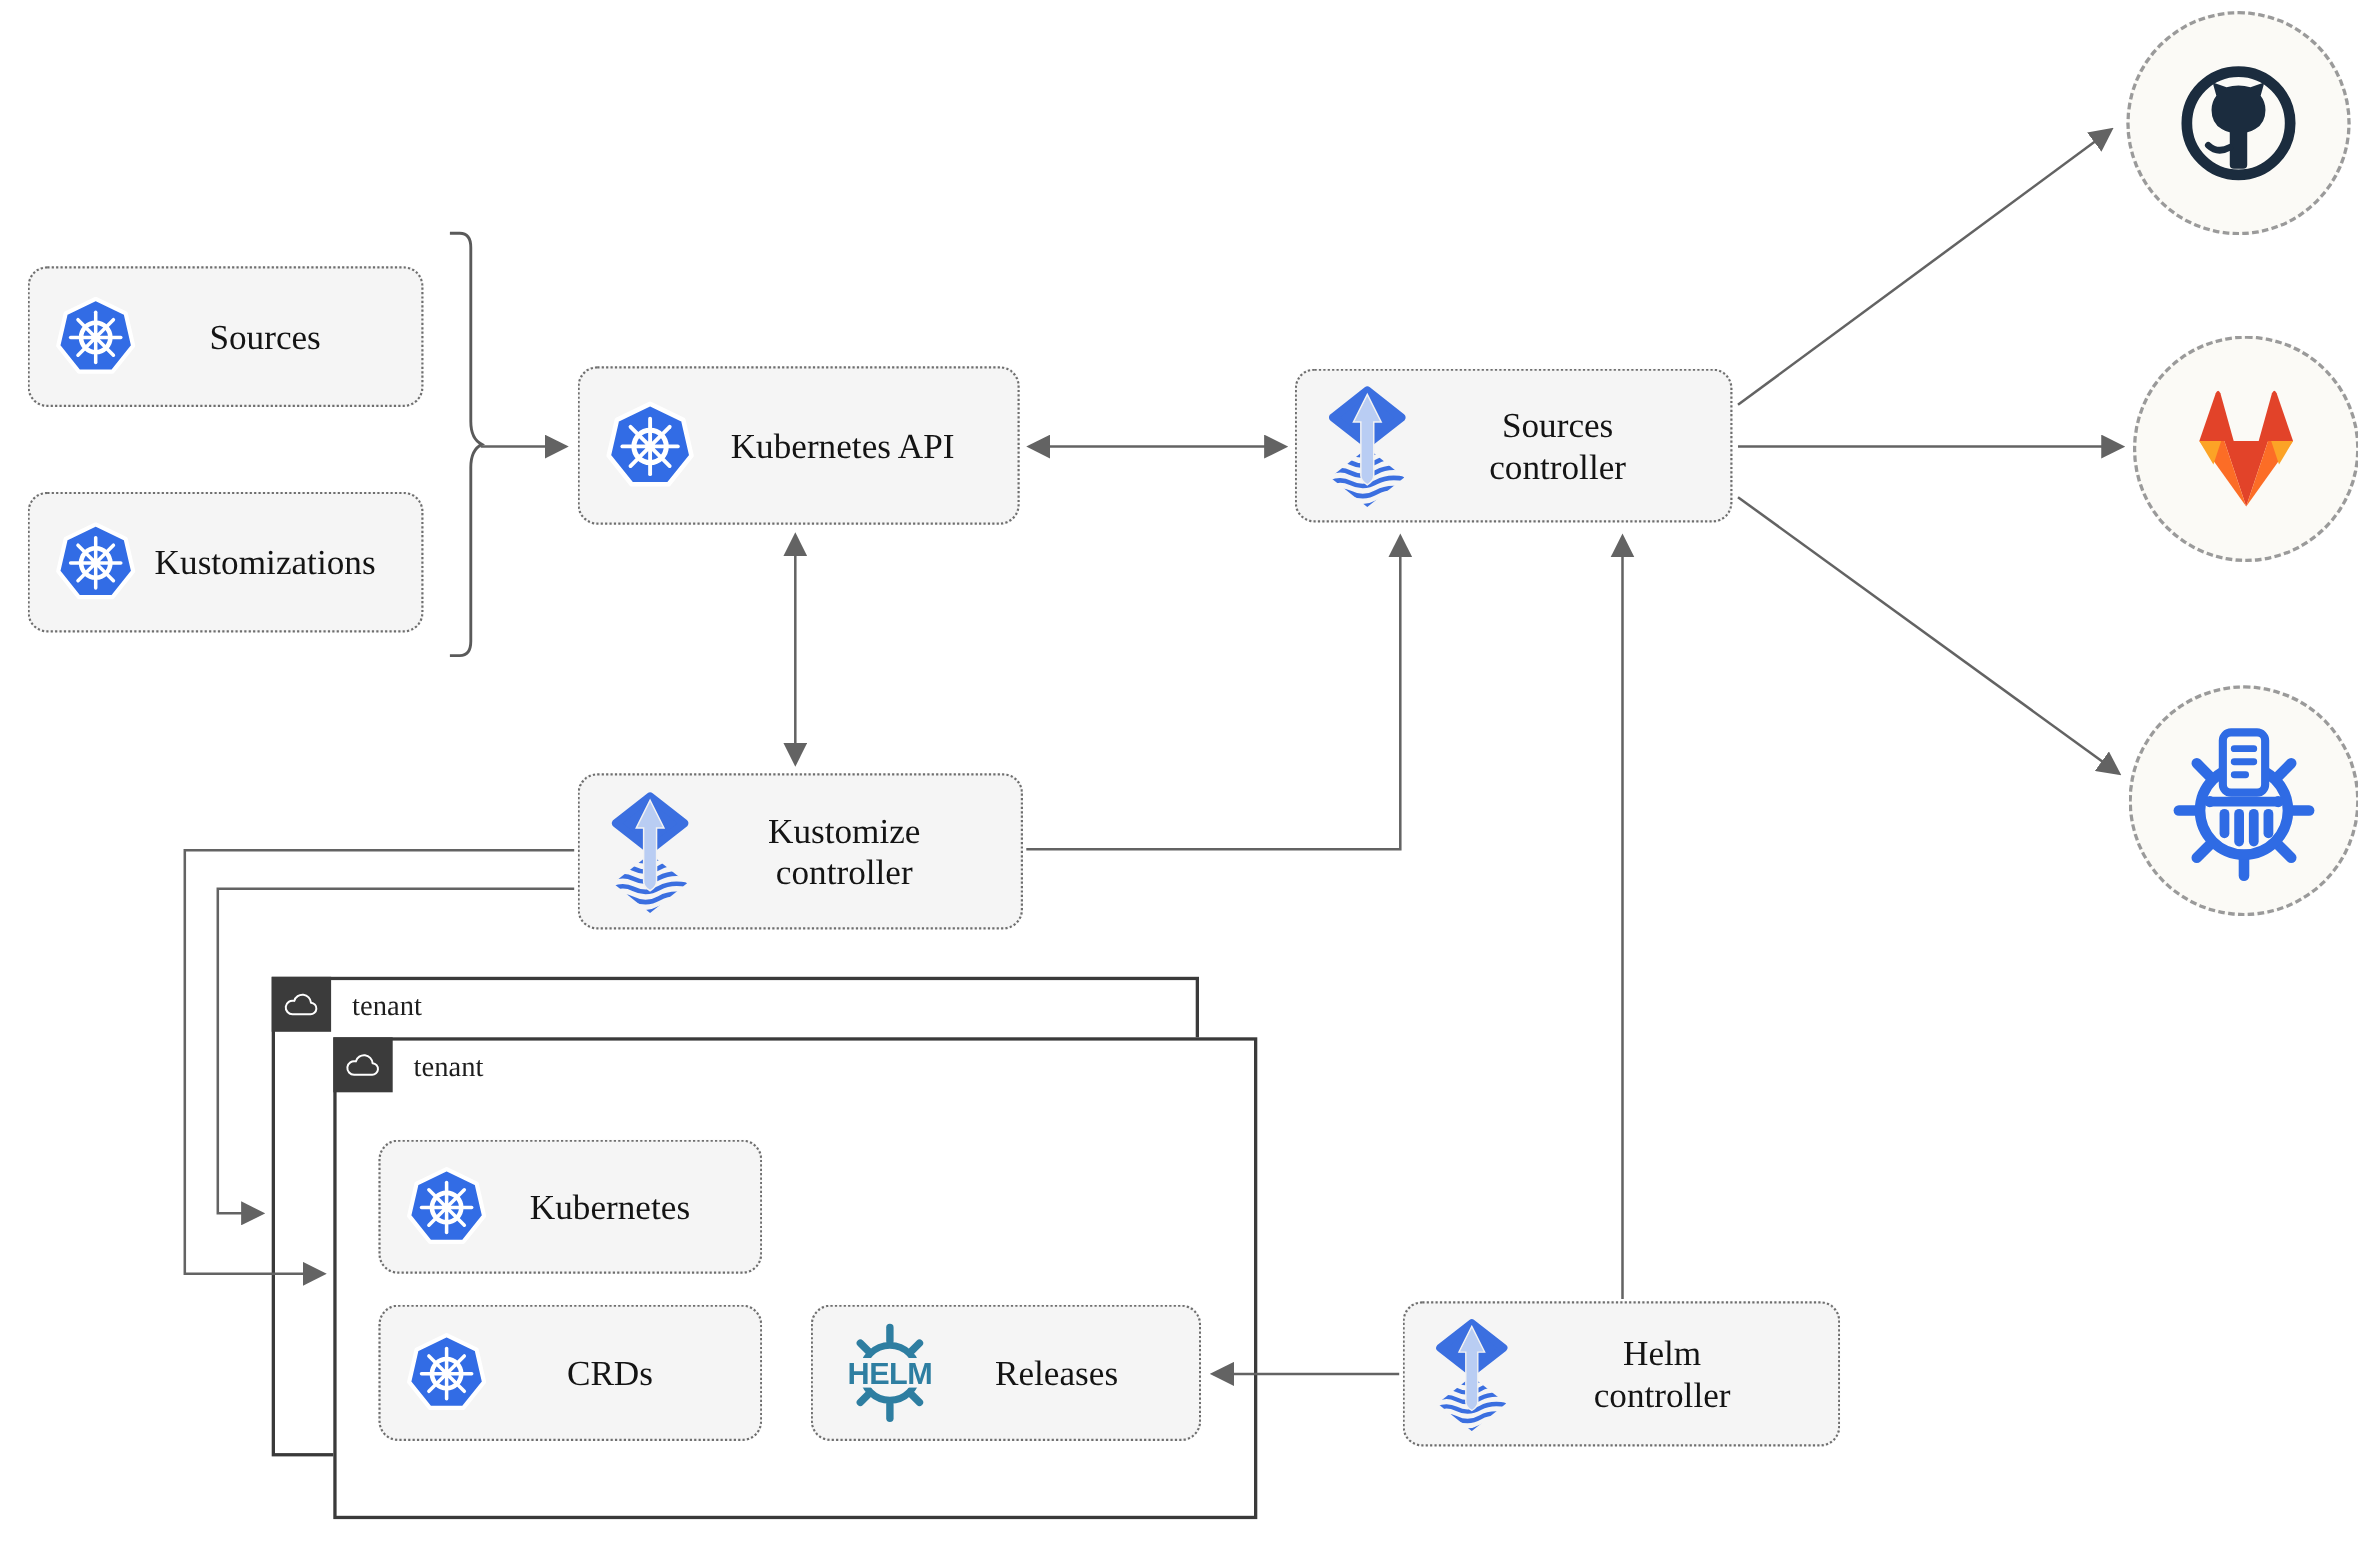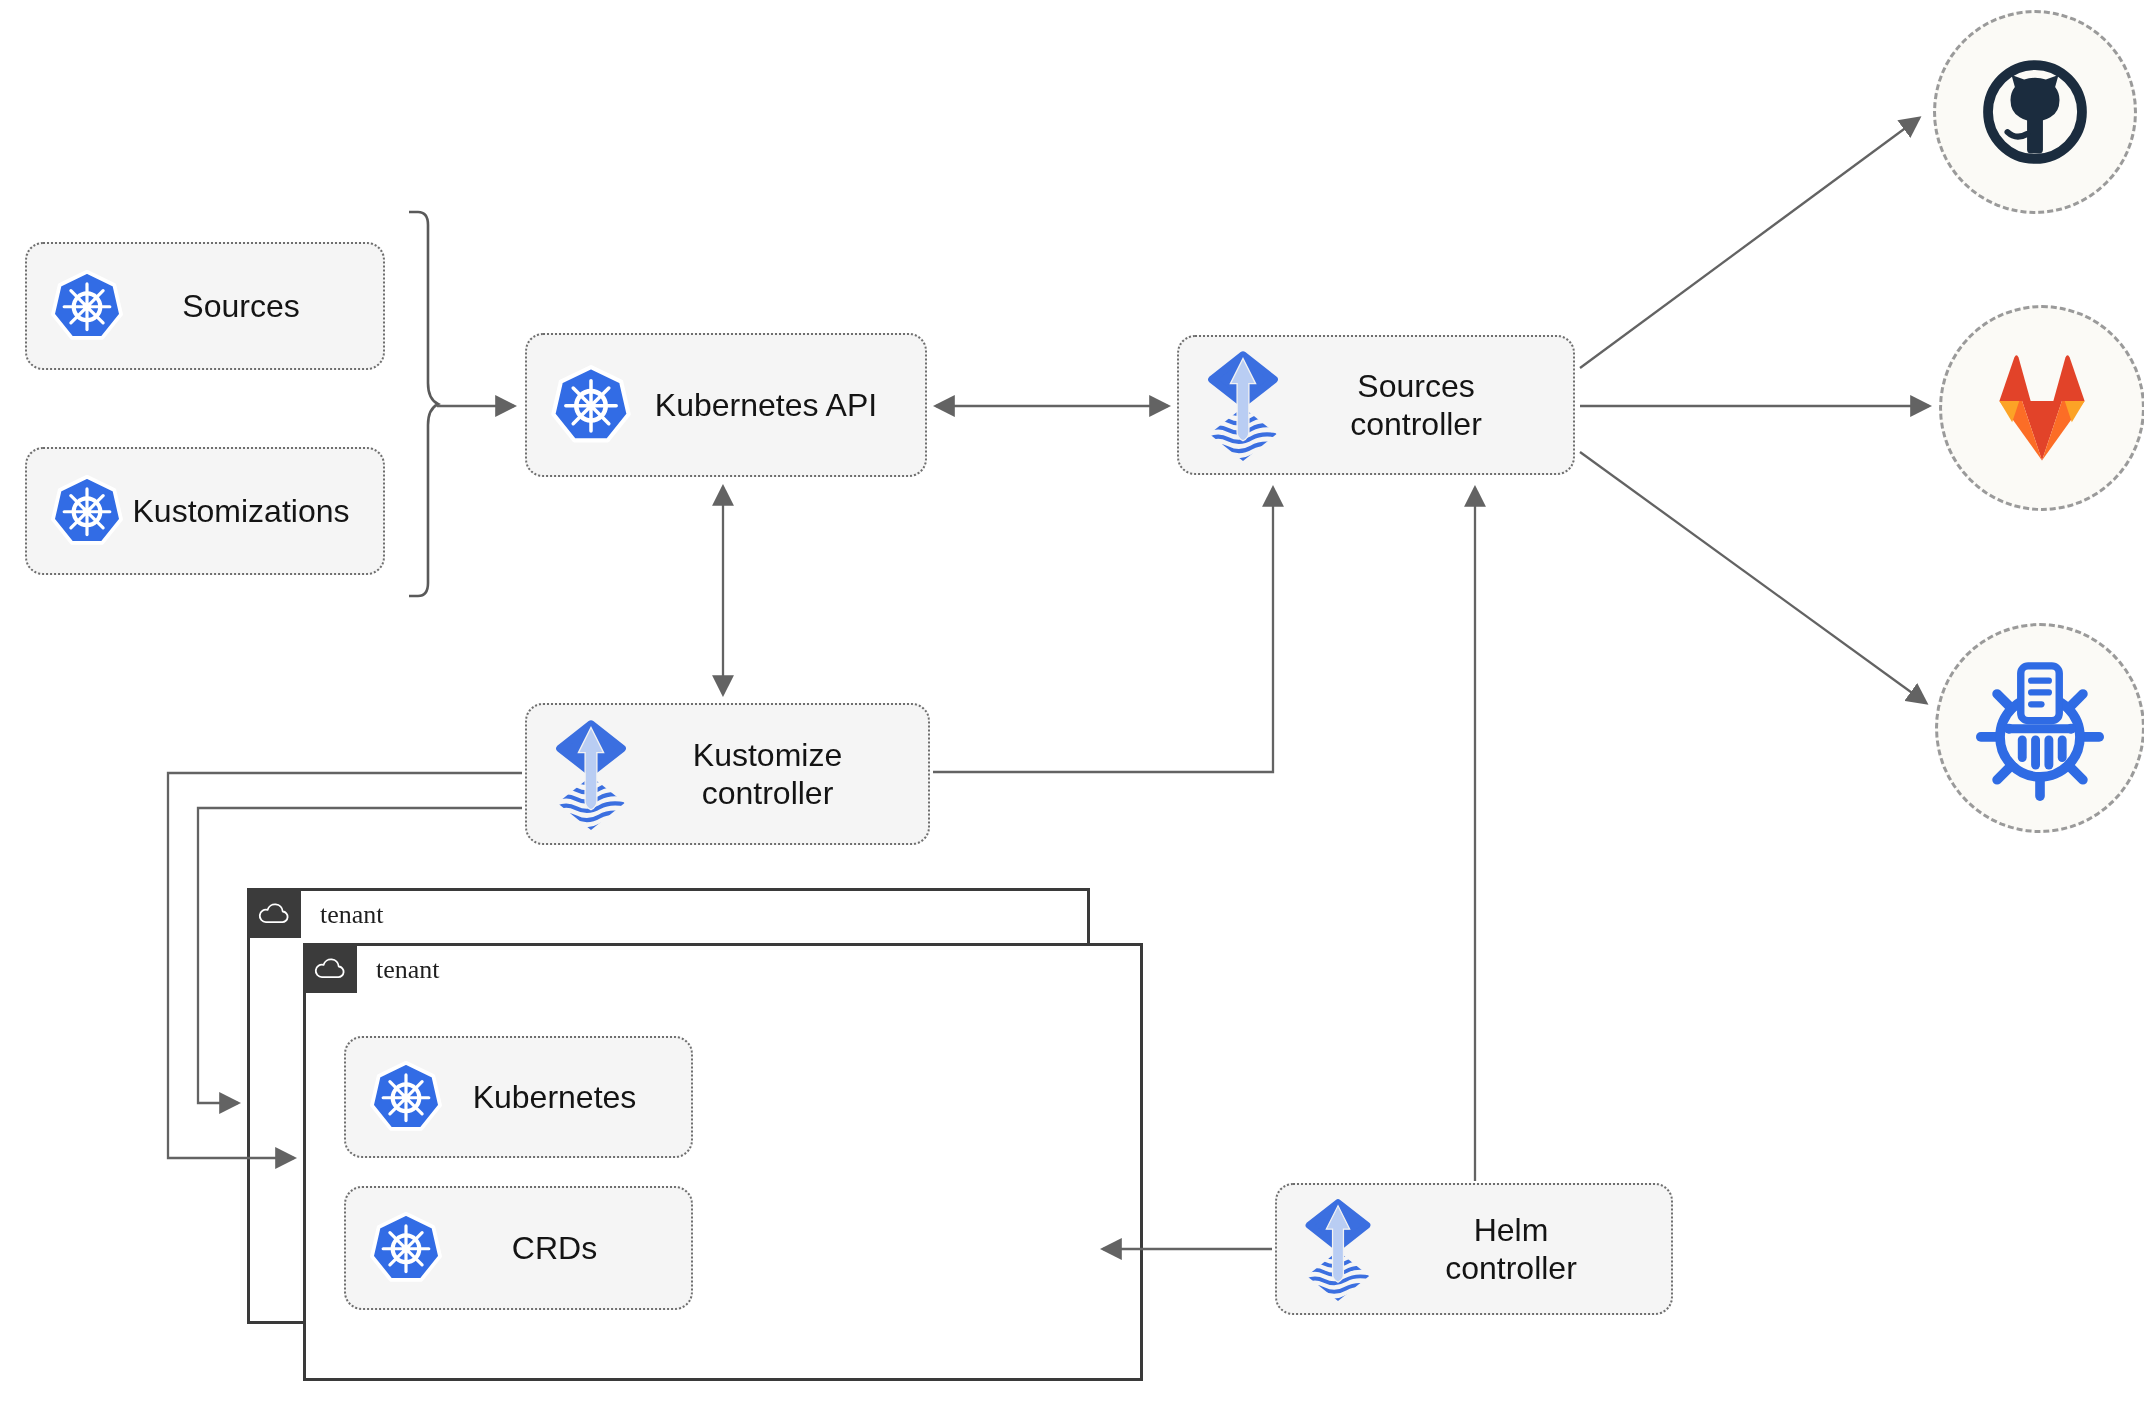--- a/index.html
+++ b/index.html
@@ -3,21 +3,21 @@
 <meta charset="utf-8">
 <style>
   html,body{margin:0;padding:0;background:#ffffff;}
   #canvas{position:relative;width:2144px;height:1407px;background:#ffffff;overflow:hidden;
           font-family:"Liberation Sans", sans-serif;}
 
   
   .node{position:absolute;background:#f5f5f5;border:2px dotted #6e6e6e;border-radius:18px;
         display:flex;align-items:center;padding:0 20px 0 22px;box-sizing:border-box;z-index:3;}
   .nlabel{flex:1;text-align:center;font-size:32px;line-height:1.2;color:#141414;
-          white-space:pre-line;padding-right:6px;}
+          white-space:pre-line;padding-right:6px;font-family:Liberation Serif, serif;}
   .i-k8s{width:76px;height:76px;flex:0 0 auto;}
   .i-flux{width:84px;height:111px;flex:0 0 auto;}
   .i-helm{width:96px;height:96px;flex:0 0 auto;}
 
   
   .tenant{position:absolute;background:#ffffff;border:3px solid #3a3a3a;box-sizing:border-box;}
   .tenant-back{z-index:1;}
   .tenant-front{z-index:2;}
   .badge{position:absolute;left:-3px;top:-3px;width:54px;height:50px;background:#3b3b3b;
          display:flex;align-items:center;justify-content:center;}
@@ -215,20 +215,26 @@
   </div>
 
 
   <div class="node" style="left:344px;top:1186px;width:349px;height:124px">
     <svg class="i-k8s" viewBox="0 0 100 100">
         <use href="#sym-k8s"></use>
       </svg>
     <span class="nlabel">CRDs</span>
   </div>
 
+  <div class="node" style="left:737px;top:1186px;width:355px;height:124px">
+    <svg class="i-helm" viewBox="0 0 100 100">
+        <use href="#sym-helm"></use>
+      </svg>
+    <span class="nlabel">Releases</span>
+  </div>
 
   <div class="endpoint" style="left:1933px;top:10px;width:204px;height:204px">
     <svg class="ep-gh" viewBox="0 0 100 100">
         <use href="#sym-github"></use>
       </svg>
   </div>
 
   <div class="endpoint" style="left:1939px;top:305px;width:206px;height:206px">
     <svg class="ep-gl" viewBox="0 0 100 100">
         <use href="#sym-gitlab"></use>

